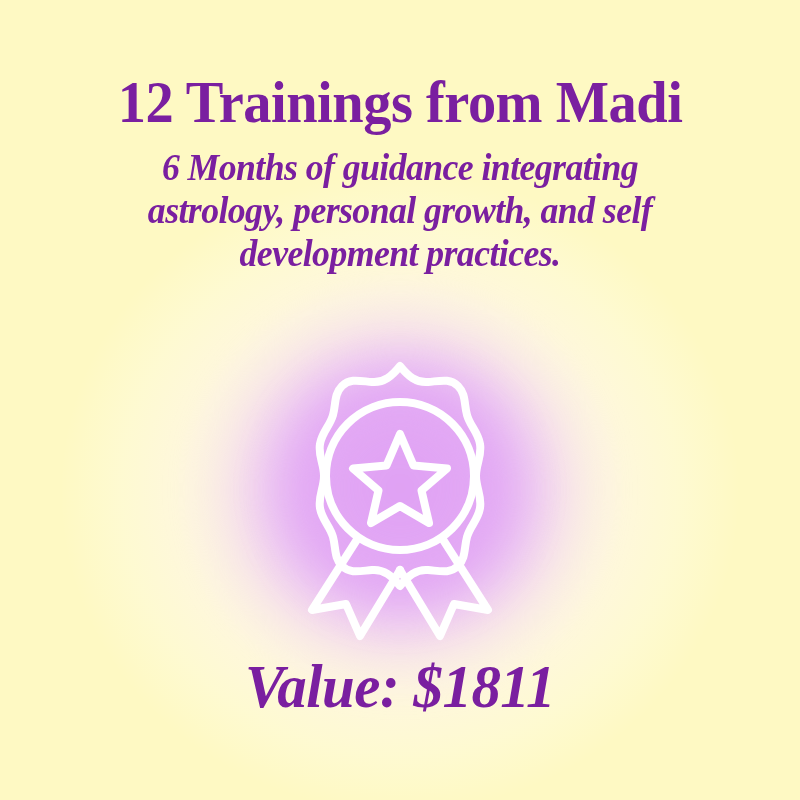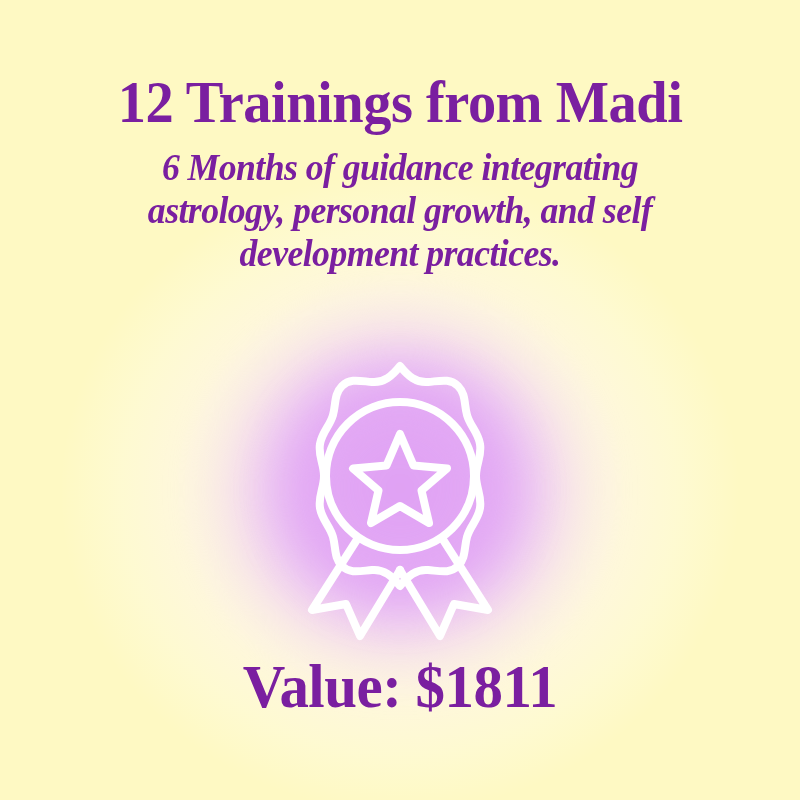--- a/index.html
+++ b/index.html
@@ -118,20 +118,21 @@
   }
   .badge-wrap svg { display: block; width: 300px; height: 300px; }
 
   
   .value-row {
     position: absolute;
     left: 0;
     top: 655px;
     width: 800px;
     text-align: center;
+    font-style: italic;
   }
   .value-text {
     margin: 0;
     color: #7A1FA0;
     font-size: 62px;
     line-height: 1.0;
     font-weight: 700;
     font-family: "Liberation Serif", "DejaVu Serif", serif;
     letter-spacing: -0.5px;
     transform: scaleX(0.95);

